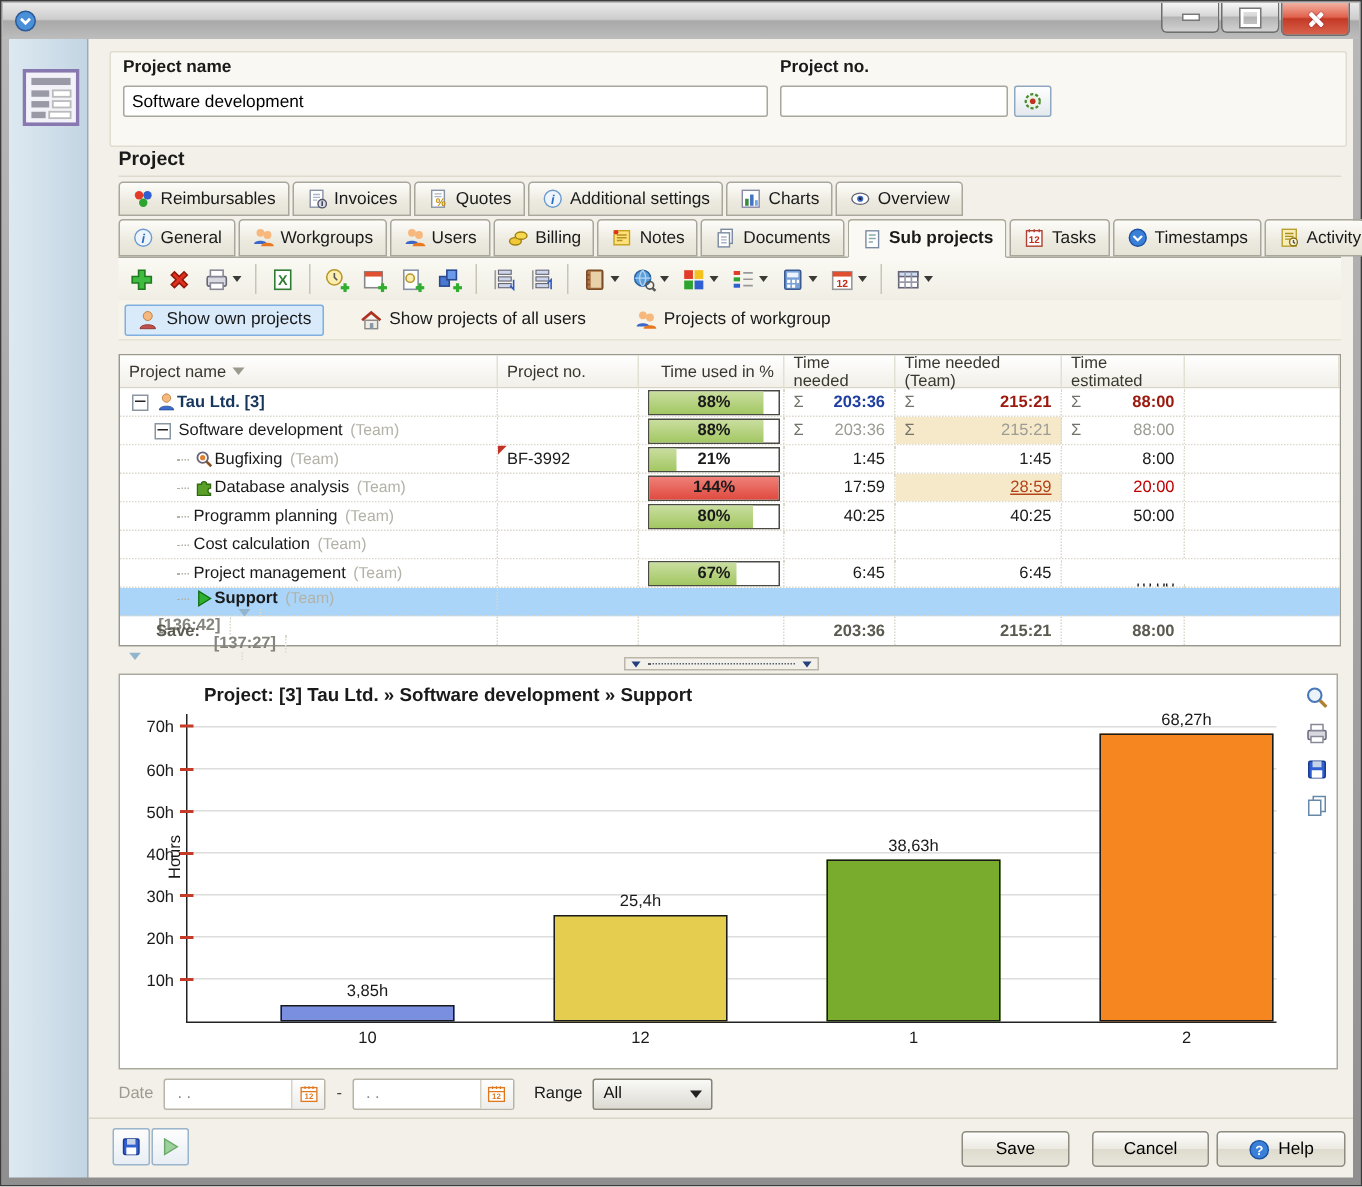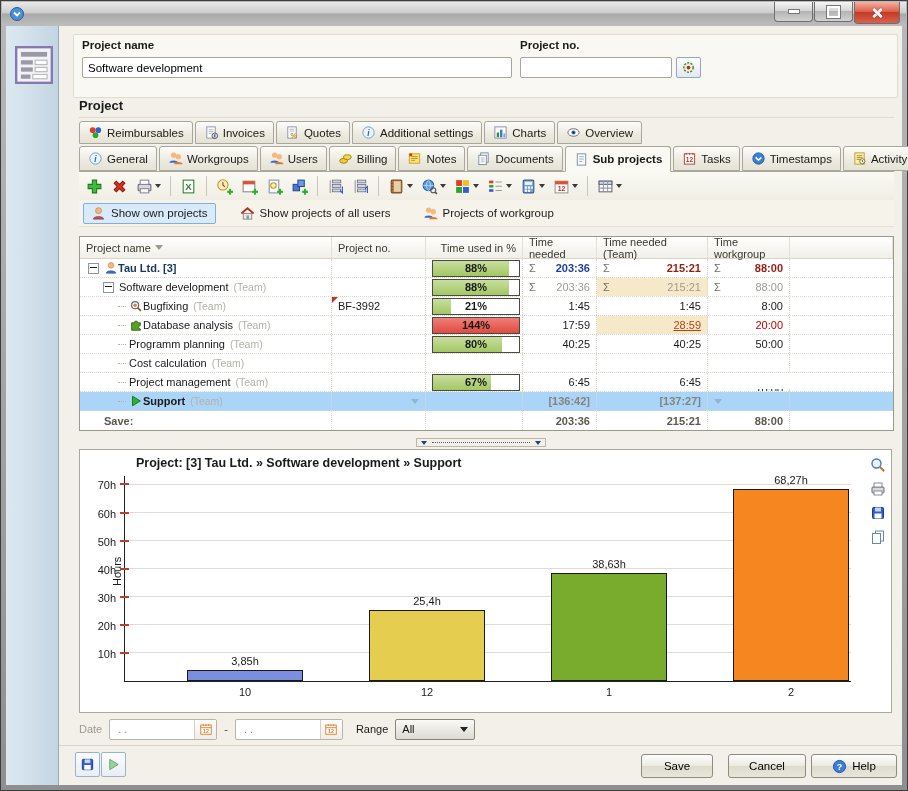--- a/index.html
+++ b/index.html
@@ -58,21 +58,21 @@
   .togglerow{position:absolute;left:20px;top:174px;width:815px;height:27px;background:#f5f3ea;
     display:flex;align-items:center;gap:16px;padding-left:4px;box-sizing:border-box;border-bottom:1px solid #e6e3d6;}
   .toggle{display:flex;align-items:center;gap:5px;padding:2px 7px;border:1px solid transparent;border-radius:2px;cursor:pointer;font-size:11.5px;}
   .toggle.active{background:#d9eafb;border-color:#7fafdf;}
   
   .tbl{position:absolute;left:20px;top:210px;width:815px;background:#fff;border:1px solid #9b998d;box-sizing:border-box;}
   .hrow{display:flex;height:21px;background:linear-gradient(#ffffff,#f1efe8);border-bottom:1px solid #d8d5c8;color:#38382f;}
   .hcell{display:flex;align-items:center;padding:0 6px;border-right:1px solid #e3e0d4;box-sizing:border-box;gap:4px;}
   .hcell.num{justify-content:flex-end;}
   .trow{display:flex;height:18px;border-bottom:1px dotted #dbd8cb;background:#fff;}
-  .trow.sel{background:#abd5f8;}
+  .trow.sel{background:#abd5f8;flex-direction:column;}
   .trow.total{height:19px;border-bottom:none;font-weight:bold;color:#5a5a50;}
   .tcell{display:flex;align-items:center;border-right:1px dotted #dbd8cb;box-sizing:border-box;padding:0 6px;position:relative;overflow:hidden;}
   .tcell.num{justify-content:flex-end;}
   .tcell.tan{background:#f6e9c9;}
   .sigma{margin-right:auto;color:#72726a;font-size:11px;}
   .expb{width:9px;height:9px;border:1px solid #8a96a2;background:#fff;position:relative;margin-right:5px;flex:none;cursor:pointer;}
   .expb::after{content:"";position:absolute;left:1px;right:1px;top:3px;border-top:1px solid #222;}
   .conn{width:8px;border-top:1px dotted #b4b2a6;margin-right:3px;flex:none;}
   .nm{white-space:nowrap;}
   .nm.company{font-weight:bold;color:#17365d;}
@@ -576,21 +576,21 @@
           <div class="hcell num" style="width: 97px; flex: 0 0 auto;">
             <span>Time used in %</span>
           </div>
           <div class="hcell num" style="width: 74px; flex: 0 0 auto;">
             <span>Time needed</span>
           </div>
           <div class="hcell num" style="width: 111px; flex: 0 0 auto;">
             <span>Time needed (Team)</span>
           </div>
           <div class="hcell num" style="width: 82px; flex: 0 0 auto;">
-            <span>Time workgroup</span>
+            <span>Time estimated</span>
           </div>
           <div class="hcell" style="flex: 1 1 0%;"></div>
         </div>
         <div class="trow">
           <div class="tcell" style="width: 252px; flex: 0 0 auto;">
             <span style="width: 2px; flex: 0 0 auto;"></span>
             <span class="expb"></span>
             <span class="icon">
               <svg viewBox="0 0 16 16" width="14" height="14">
                 <circle cx="8" cy="5" r="3.2" fill="#f6b87c" stroke="#b07838" stroke-width=".6"></circle>

